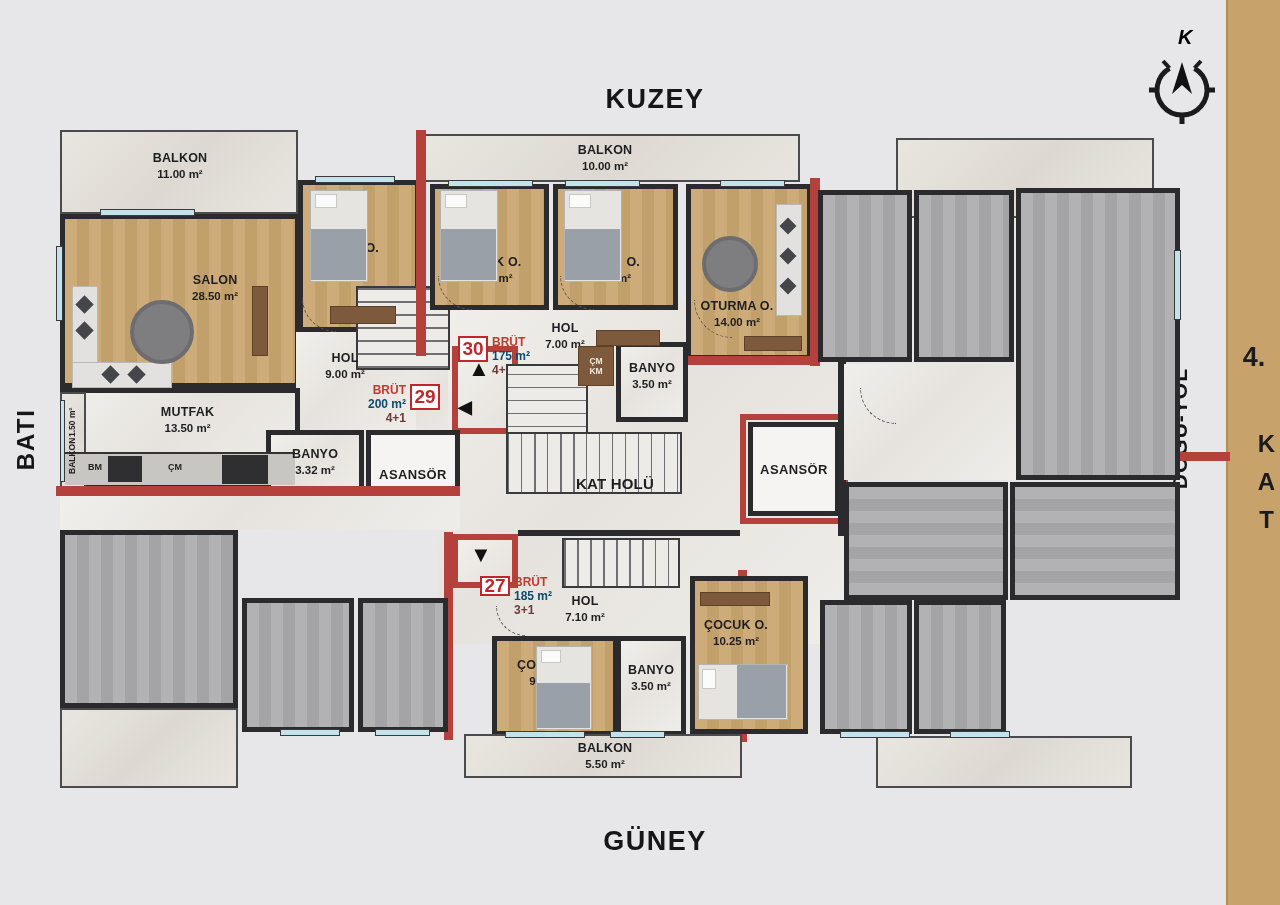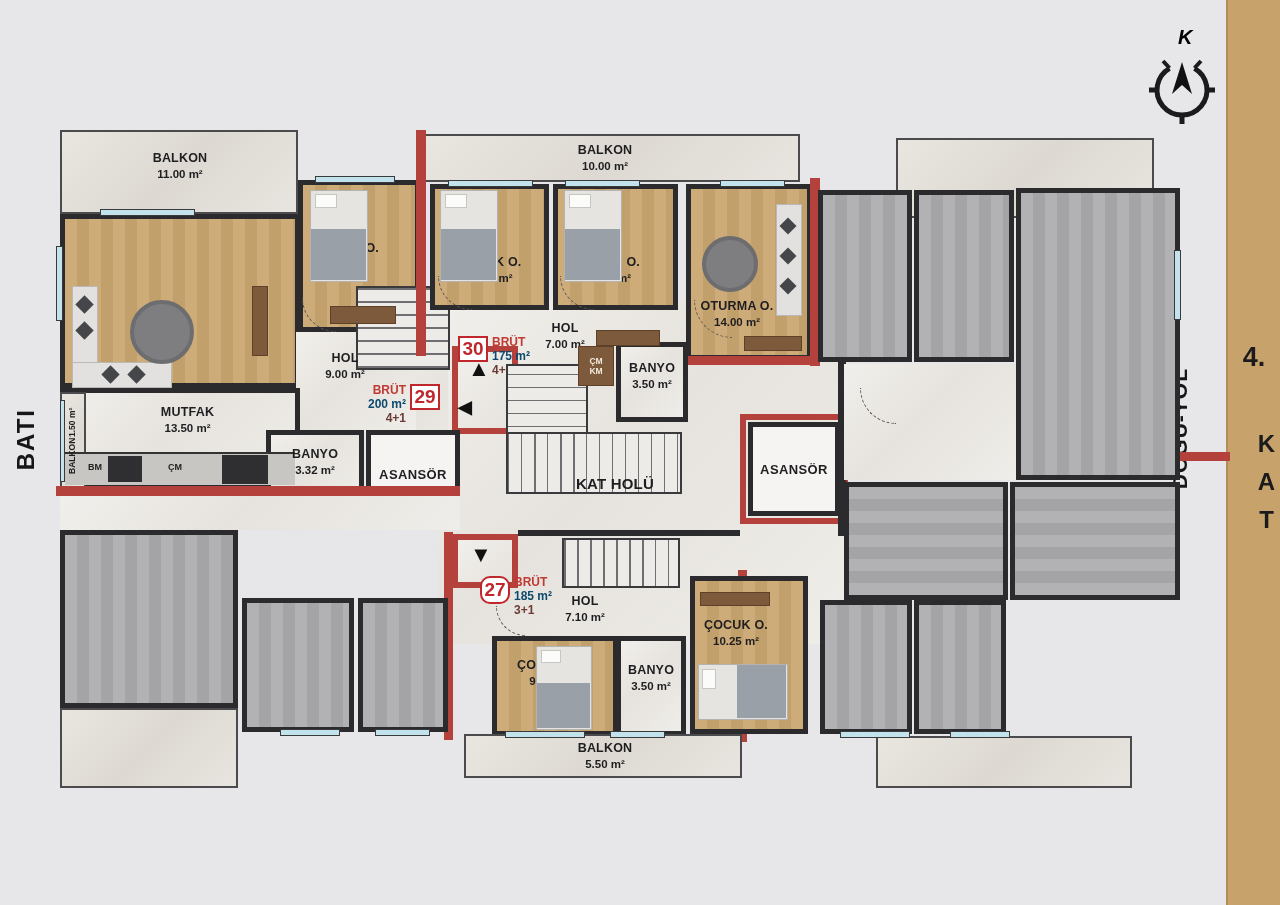--- a/index.html
+++ b/index.html
@@ -54,20 +54,22 @@
   .tinytxt{position:absolute;font-size:9px;font-weight:bold;color:#222;}
   .closet{position:absolute;background:#7d5a3c;border:1px solid #5d4026;display:flex;flex-direction:column;
           align-items:center;justify-content:center;color:#f2e9dd;font-size:8.5px;font-weight:bold;line-height:1.2;box-sizing:border-box;}
   svg text{font:italic 800 20px "Liberation Sans",sans-serif;}
 </style>
 </head>
 <body>
 
 <div class="stage">
 
+  <div class="dir" style="left:425px;top:84px;width:460px;">KUZEY</div>
+  <div class="dir" style="left:425px;top:826px;width:460px;">GÜNEY</div>
   <div class="dirv" style="left:12px;top:408px;font-size:24px;letter-spacing:2px;">BATI</div>
   <div class="dirv" style="left:1168px;top:368px;font-size:21px;letter-spacing:1px;">DOĞU-YOL</div>
 
   <svg class="abs" style="left:1142px;top:28px;" width="84" height="100" viewBox="0 0 84 100">
     <path d="M 52.5 40.3 A 25 25 0 1 1 27.5 40.3" fill="none" stroke="#1b1b1d" stroke-width="5"></path>
     <line x1="7" y1="62" x2="16" y2="62" stroke="#1b1b1d" stroke-width="5"></line>
     <line x1="64" y1="62" x2="73" y2="62" stroke="#1b1b1d" stroke-width="5"></line>
     <line x1="40" y1="86" x2="40" y2="96" stroke="#1b1b1d" stroke-width="5"></line>
     <line x1="52.5" y1="40" x2="59" y2="33" stroke="#1b1b1d" stroke-width="4"></line>
     <line x1="27.5" y1="40" x2="21" y2="33" stroke="#1b1b1d" stroke-width="4"></line>
@@ -97,20 +99,24 @@
   <div class="room marble" style="left:266px;top:430px;width:98px;height:74px;"></div>
   <div class="room thin outdoor" style="left:60px;top:392px;width:26px;height:98px;"></div>
   <div class="window" style="left:60px;top:400px;width:5px;height:82px;"></div>
 
   <div class="counter" style="left:65px;top:452px;width:230px;height:33px;"></div>
   <div class="appl" style="left:108px;top:456px;width:34px;height:26px;"></div>
   <div class="appl" style="left:222px;top:455px;width:46px;height:29px;"></div>
   <div class="tinytxt" style="left:88px;top:462px;">BM</div>
   <div class="tinytxt" style="left:168px;top:462px;">ÇM</div>
 
+  <div class="label" style="left:150px;top:268px;width:130px;height:40px;">
+    <span class="rname">SALON</span>
+    <span class="rarea">28.50 m²</span>
+  </div>
   <div class="label" style="left:292px;top:238px;width:110px;height:36px;">
     <span class="rname">ÇOCUK O.</span>
     <span class="rarea">8.50 m²</span>
   </div>
   <div class="label" style="left:300px;top:348px;width:90px;height:36px;">
     <span class="rname">HOL</span>
     <span class="rarea">9.00 m²</span>
   </div>
   <div class="label" style="left:130px;top:402px;width:115px;height:36px;">
     <span class="rname">MUTFAK</span>
@@ -199,21 +205,21 @@
   <div class="redwall" style="left:846px;top:452px;width:384px;height:9px;"></div>
 
   <div class="vest" style="left:452px;top:534px;width:66px;height:54px;"></div>
   <div class="arrow" style="left:470px;top:542px;">▼</div>
   <div class="redwall" style="left:444px;top:532px;width:9px;height:208px;"></div>
   <div class="redwall" style="left:738px;top:570px;width:9px;height:172px;"></div>
   <div class="darkwall" style="left:518px;top:530px;width:222px;height:6px;"></div>
   <div class="stairs streadv" style="left:562px;top:538px;width:118px;height:50px;"></div>
 
   <div class="tagrow" style="left:480px;top:576px;">
-    <div class="tagbox" style="height:28px;border-radius:10px;">27</div>
+    <div class="tagbox" style="height:20px;">27</div>
     <div class="tagtxt">
       <span class="t1">BRÜT</span>
       <span class="t2">185 m²</span>
       <span class="t3">3+1</span>
     </div>
   </div>
   <div class="label" style="left:540px;top:592px;width:90px;height:34px;">
     <span class="rname">HOL</span>
     <span class="rarea">7.10 m²</span>
   </div>

